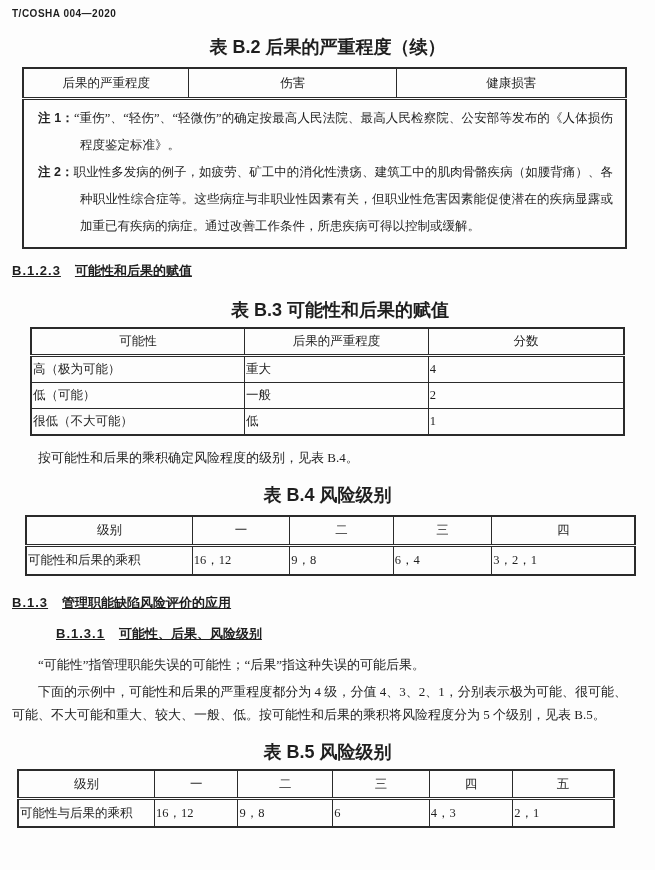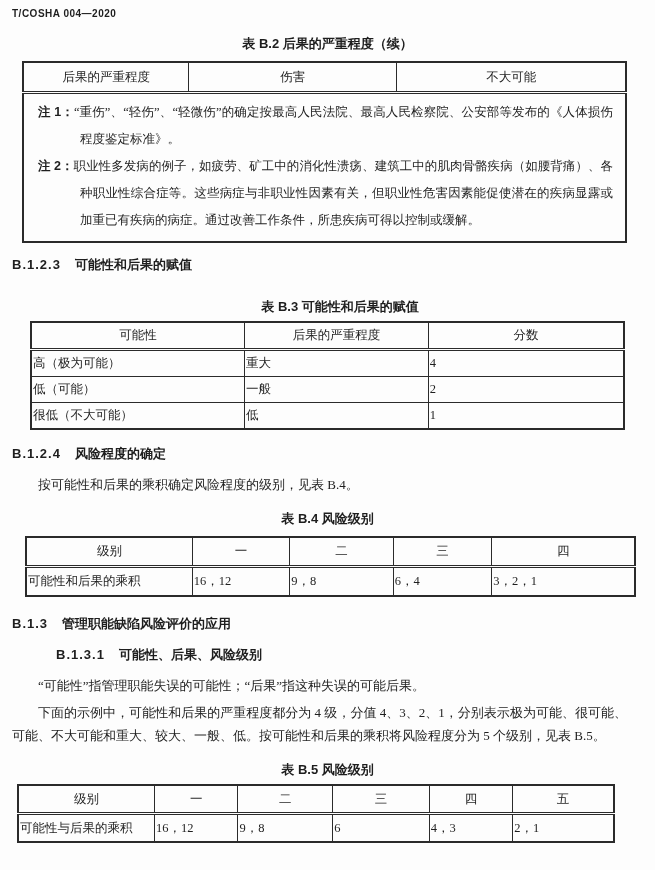--- a/index.html
+++ b/index.html
@@ -18,24 +18,24 @@
     font-family: "Liberation Sans", "DejaVu Sans", sans-serif;
     font-weight: bold;
     font-size: 10px;
     letter-spacing: 0.5px;
   }
 
   .table-title {
     text-align: center;
     font-family: "Liberation Sans", "DejaVu Sans", sans-serif;
     font-weight: bold;
-    font-size: 13px;
+    font-size: 18px;
   }
   .tt-b2 { margin-top: 16px; }
-  .tt-b3 { margin-top: 24px; padding-left: 25px; }
+  .tt-b3 { margin-top: 18px; padding-left: 25px; }
   .tt-b4 { margin-top: 14px; }
   .tt-b5 { margin-top: 14px; }
 
   table {
     border-collapse: collapse;
     table-layout: fixed;
     font-size: 12.5px;
   }
   table, th, td { border: 1px solid #2b2b2b; }
   table { border-width: 2px; }
@@ -58,20 +58,21 @@
     text-indent: -42px;
   }
   .note-label { font-family: "Liberation Sans", "DejaVu Sans", sans-serif; font-weight: bold; }
 
   
   .heading {
     margin-left: 12px;
     font-family: "Liberation Sans", "DejaVu Sans", sans-serif;
     font-weight: bold;
     font-size: 13px;
+    text-decoration: underline;
   }
   .h-b123 { margin-top: 13px; }
   .h-b124 { margin-top: 15px; }
   .h-b13  { margin-top: 18px; }
   .h-b131 { margin-top: 13px; padding-left: 44px; }
   .heading .sec-num { letter-spacing: 1px; margin-right: 14px; }
 
   
   .para {
     margin: 10px 28px 0 12px;
@@ -104,21 +105,21 @@
   <table class="table-b2">
     <colgroup>
         <col style="width:27.5%">
         <col style="width:34.5%">
         <col style="width:38%">
       </colgroup>
     <tbody>
         <tr>
       <th>后果的严重程度</th>
       <th>伤害</th>
-      <th>不大可能</th>
+      <th>健康损害</th>
     </tr>
     <tr>
       <td class="notes-cell" colspan="3">
         <div class="note"><span class="note-label">注 1：</span><span>“重伤”、“轻伤”、“轻微伤”的确定按最高人民法院、最高人民检察院、公安部等发布的《人体损伤程度鉴定标准》。</span></div>
         <div class="note"><span class="note-label">注 2：</span><span>职业性多发病的例子，如疲劳、矿工中的消化性溃疡、建筑工中的肌肉骨骼疾病（如腰背痛）、各种职业性综合症等。这些病症与非职业性因素有关，但职业性危害因素能促使潜在的疾病显露或加重已有疾病的病症。通过改善工作条件，所患疾病可得以控制或缓解。</span></div>
       </td>
     </tr>
   </tbody>
     </table>
 
@@ -148,21 +149,20 @@
       <td>2</td>
     </tr>
     <tr>
       <td>很低（不大可能）</td>
       <td>低</td>
       <td>1</td>
     </tr>
   </tbody>
     </table>
 
-  <div class="heading h-b124"><span class="sec-num">B.1.2.4</span><span>风险程度的确定</span></div>
   <p class="para">按可能性和后果的乘积确定风险程度的级别，见表 B.4。</p>
 
   <div class="table-title tt-b4">表 B.4  风险级别</div>
   <table class="table-b4">
     <colgroup>
         <col style="width:27.3%">
         <col style="width:16%">
         <col style="width:17%">
         <col style="width:16.2%">
         <col style="width:23.5%">

